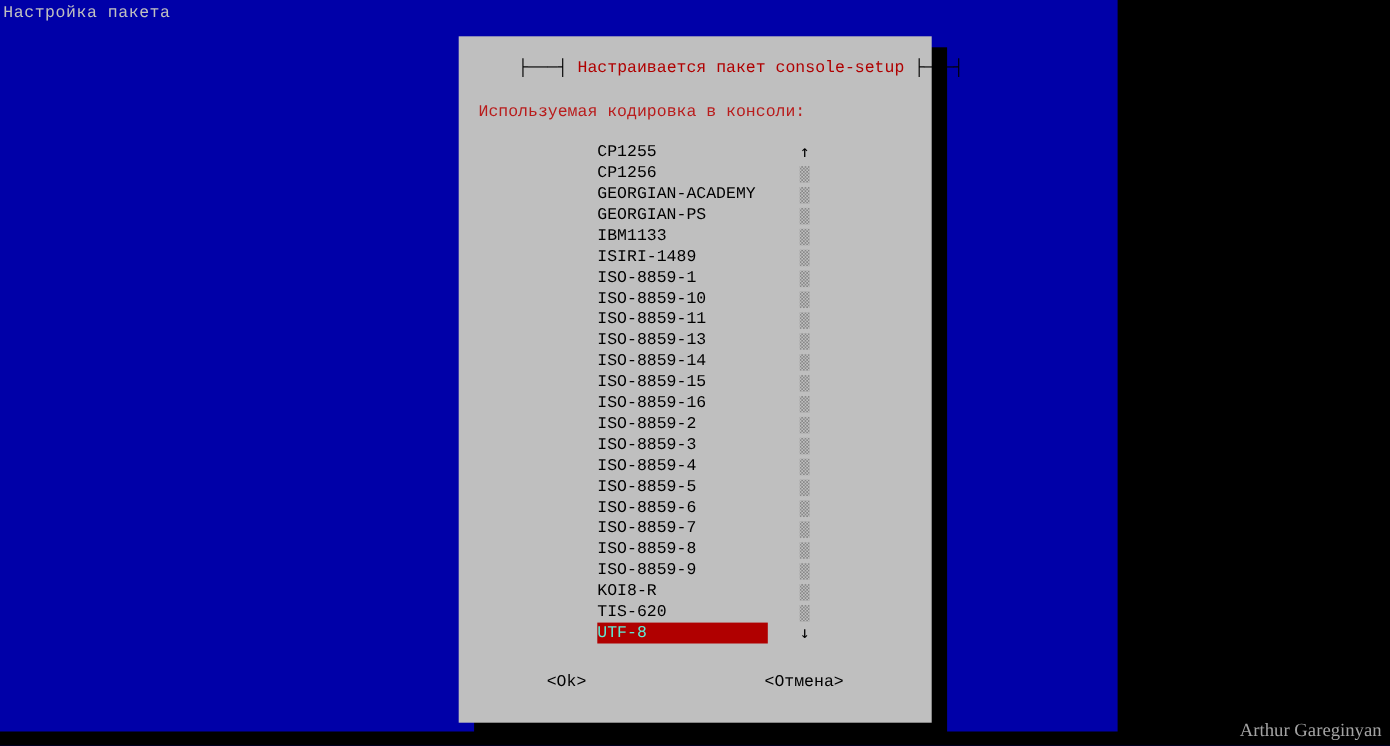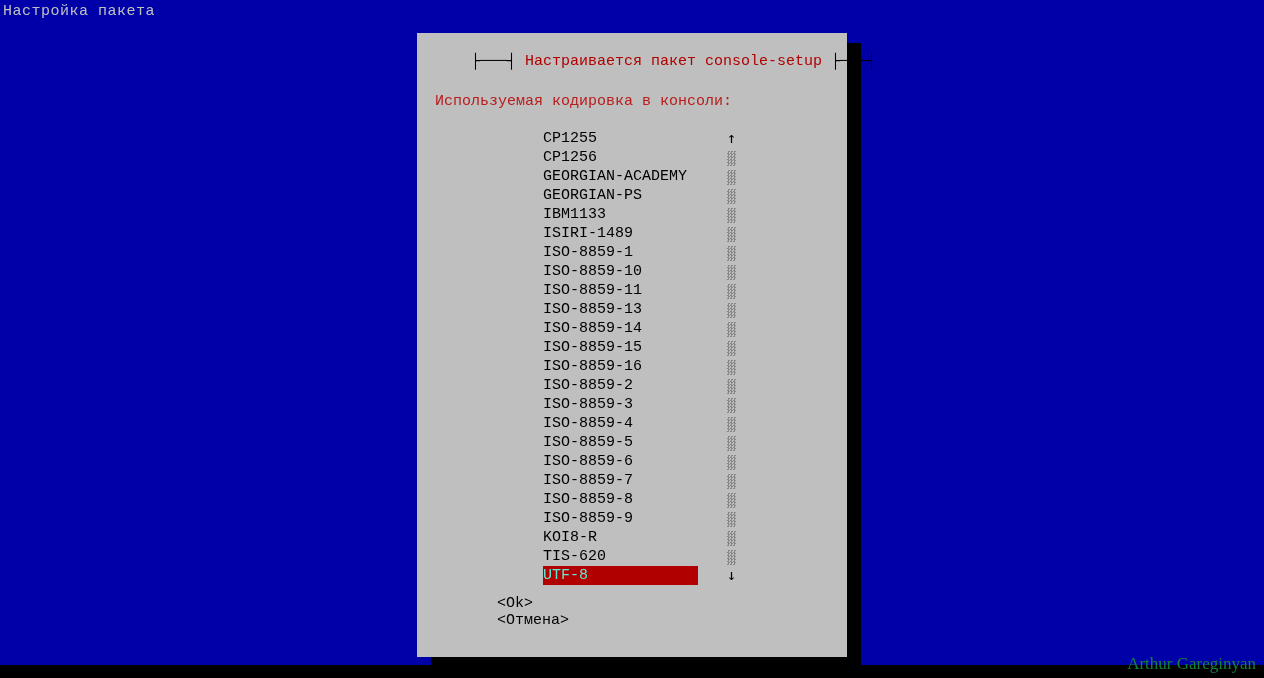--- a/index.html
+++ b/index.html
@@ -8,21 +8,21 @@
     height: 678px;
     background: #000;
     font-family: "Courier New", monospace;
     font-size: 15px;
     overflow: hidden;
     position: relative;
   }
   .screen {
     position: absolute;
     top: 0; left: 0;
-    width: 1264px;
+    width: 1016px;
     height: 665px;
     background: #0000a8;
   }
   .header {
     position: absolute;
     top: 3px; left: 3px;
     color: #c0c0c0;
     letter-spacing: 0.5px;
   }
   .dialog-shadow {
@@ -106,32 +106,31 @@
     vertical-align: middle;
   }
   .buttons {
     position: absolute;
     bottom: 28px;
     left: 0;
     right: 0;
     display: flex;
     justify-content: space-between;
     padding: 0 80px;
-    flex-direction: column;
   }
   .btn {
     color: #000;
     white-space: pre;
     cursor: pointer;
   }
   .watermark {
     position: absolute;
     bottom: 4px;
     right: 8px;
-    color: #15803d;
+    color: #a3a3a3;
     font-family: Georgia, serif;
     font-size: 17px;
   }
 </style>
 </head>
 <body>
 
 <div class="screen">
   <div class="header">Настройка пакета</div>
 

